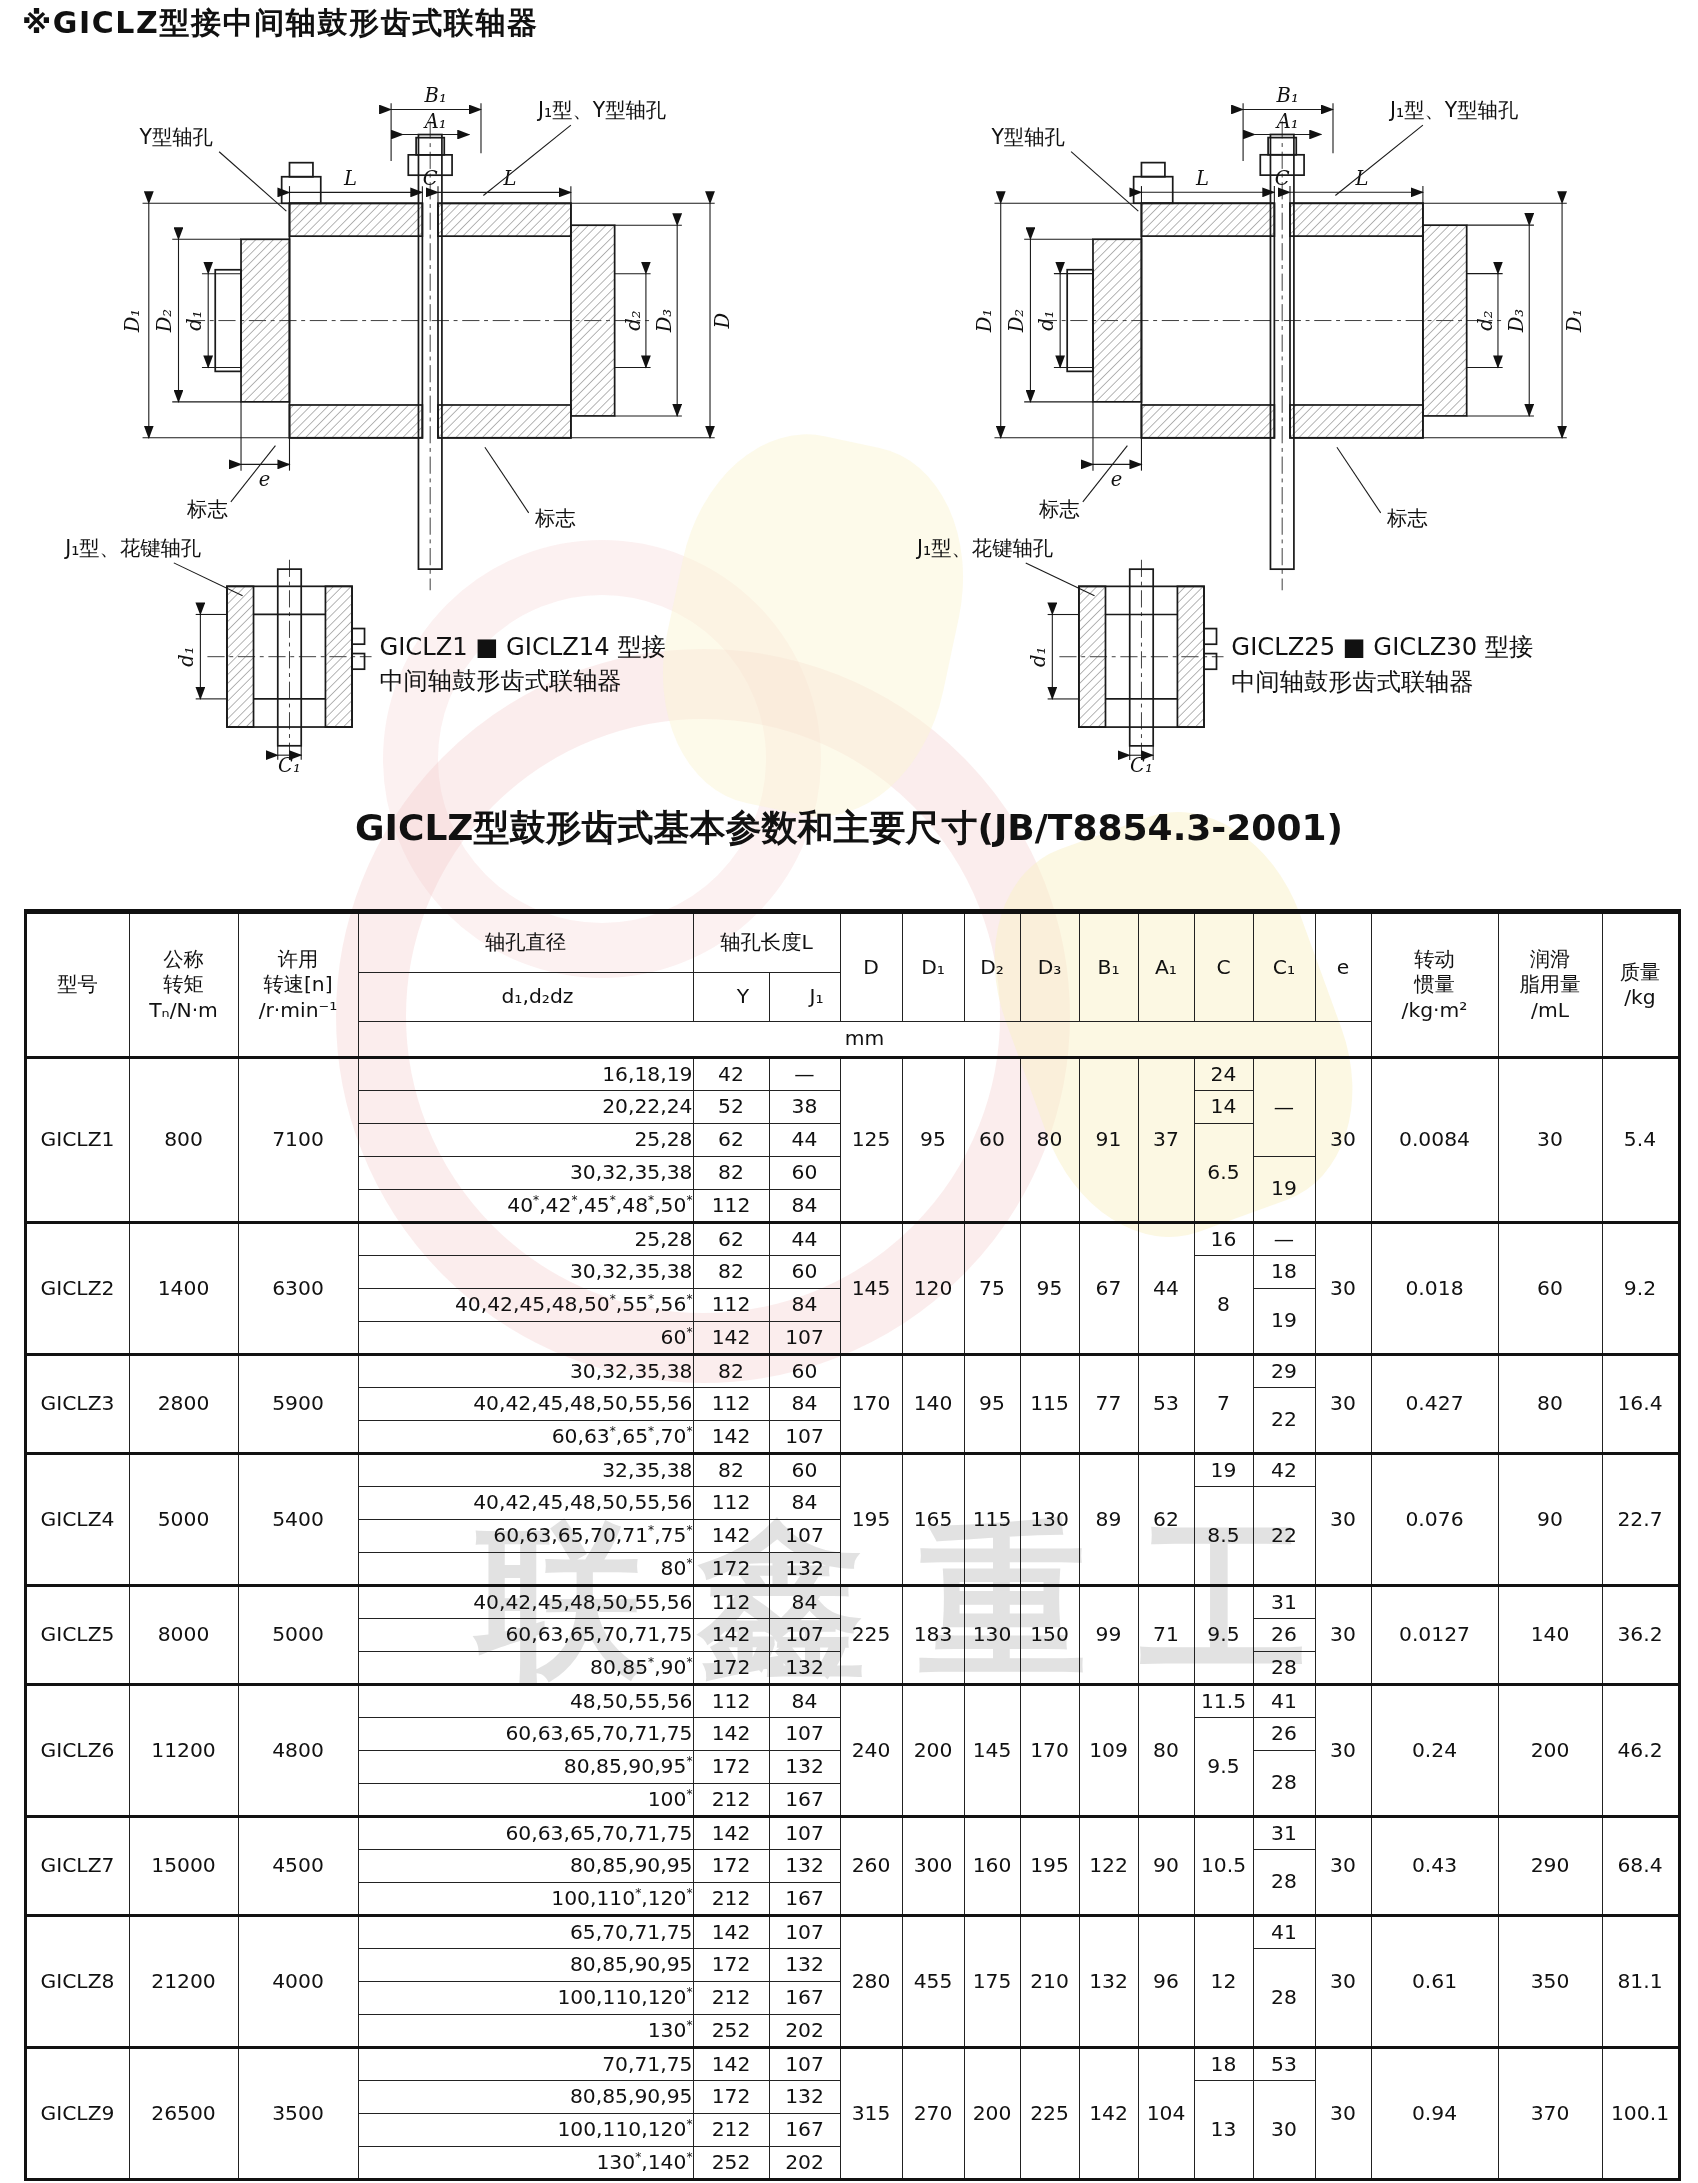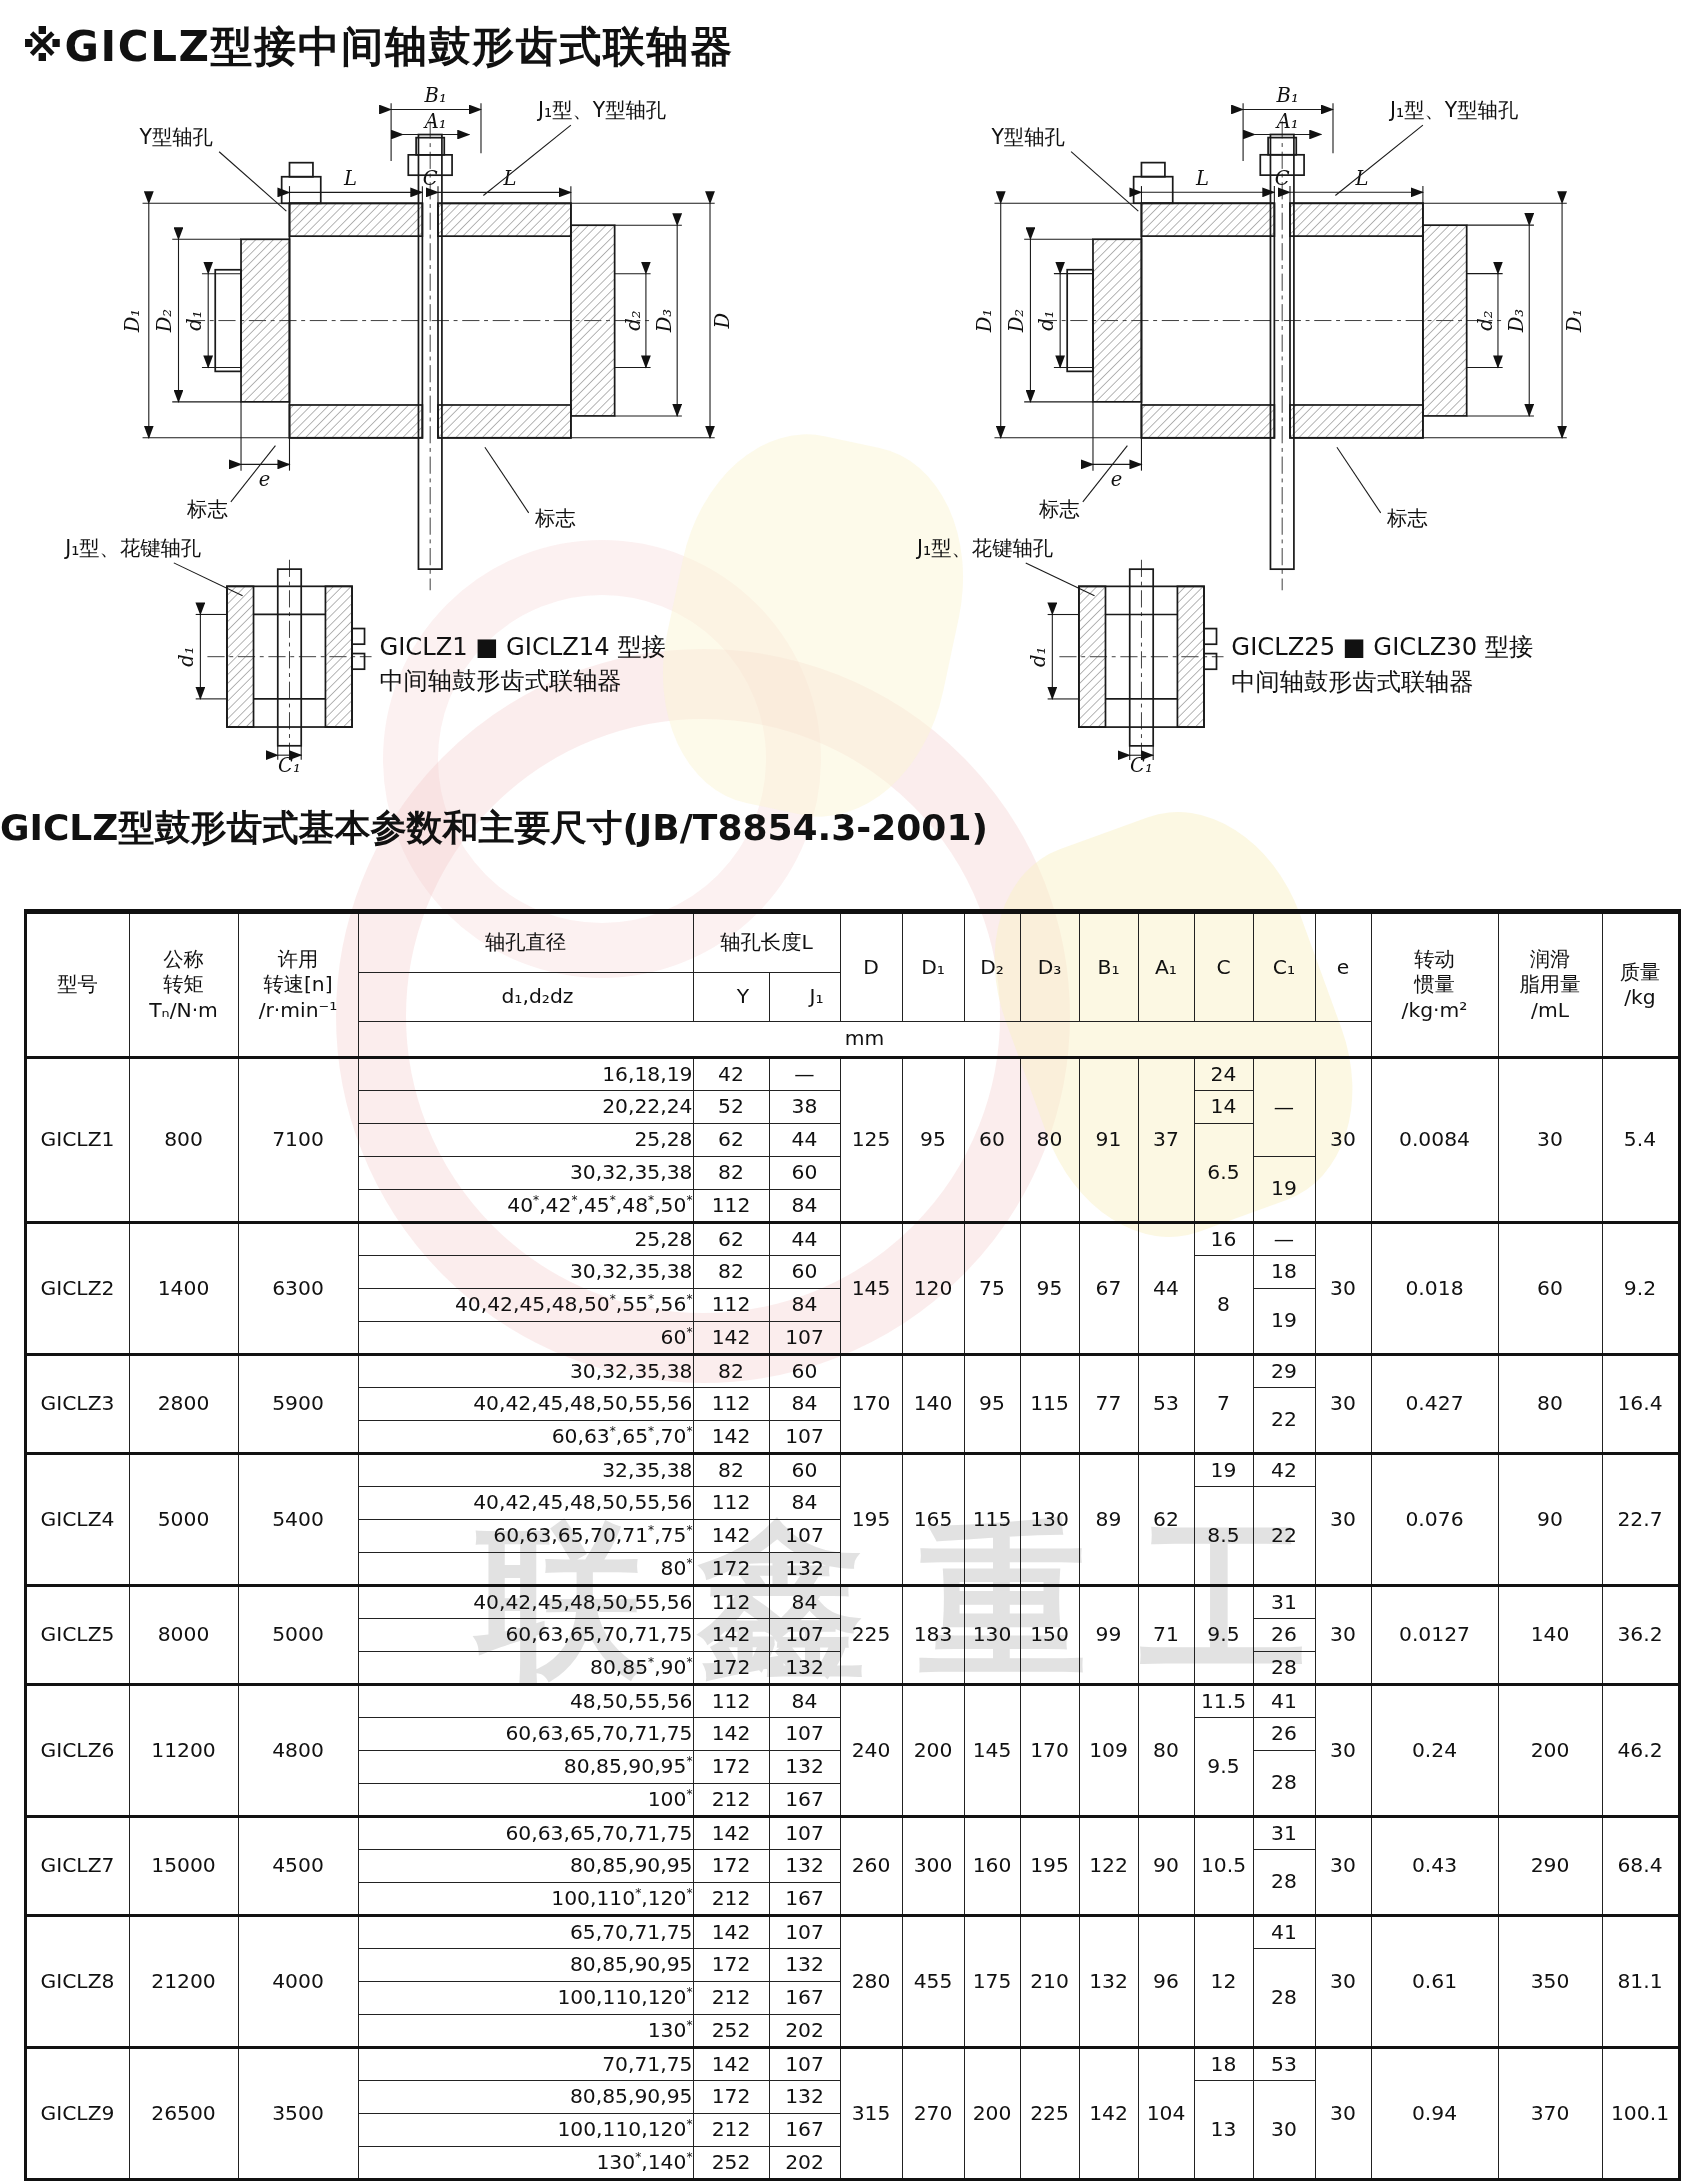--- a/index.html
+++ b/index.html
@@ -5,22 +5,22 @@
   html,body{margin:0;padding:0;background:#fff;width:1698px;height:2183px;position:relative;overflow:hidden;
     font-family:"DejaVu Sans","Liberation Sans",sans-serif;color:#111;}
   
   .wm{position:absolute;z-index:0;pointer-events:none;}
   .wm-ring1{left:336px;top:649px;width:594px;height:594px;border:70px solid rgba(243,196,196,.30);border-radius:50%;}
   .wm-ring2{left:383px;top:540px;width:328px;height:328px;border:55px solid rgba(245,205,205,.28);border-radius:50%;}
   .wm-yellow1{left:1017px;top:821px;width:313px;height:407px;background:rgba(250,242,200,.5);border-radius:35%;transform:rotate(-20deg);}
   .wm-yellow2{left:672px;top:438px;width:282px;height:375px;background:rgba(252,246,214,.5);border-radius:40%;transform:rotate(12deg);}
   .wm-text{left:477px;top:1490px;font-size:168px;font-weight:bold;color:rgba(178,178,178,.38);letter-spacing:53px;white-space:nowrap;}
   
-  .page-title{position:absolute;left:22px;top:19px;font-size:42px;font-weight:bold;z-index:2;letter-spacing:1.6px;}
-  .table-title{position:absolute;left:0;top:804px;width:1698px;text-align:left;font-size:36px;font-weight:bold;z-index:2;}
+  .page-title{position:absolute;left:22px;top:3px;font-size:30px;font-weight:bold;z-index:2;letter-spacing:1.6px;}
+  .table-title{position:absolute;left:0;top:804px;width:1698px;text-align:center;font-size:36px;font-weight:bold;z-index:2;}
   
   .drw{position:absolute;z-index:1;}
   .drw-left{left:55px;top:86px;}
   .drw-right{left:899px;top:86px;}
   .ln{stroke:#1a1a1a;stroke-width:2.2;fill:none;}
   .lnh{stroke:#1a1a1a;stroke-width:2.2;}
   .cl{stroke:#333;stroke-width:1.2;stroke-dasharray:22 6 5 6;fill:none;}
   .dim{stroke:#1a1a1a;stroke-width:1.4;fill:none;}
   .drw text{fill:#111;}
   .dt{font-family:"DejaVu Serif","Liberation Serif",serif;font-style:italic;font-size:25px;}

